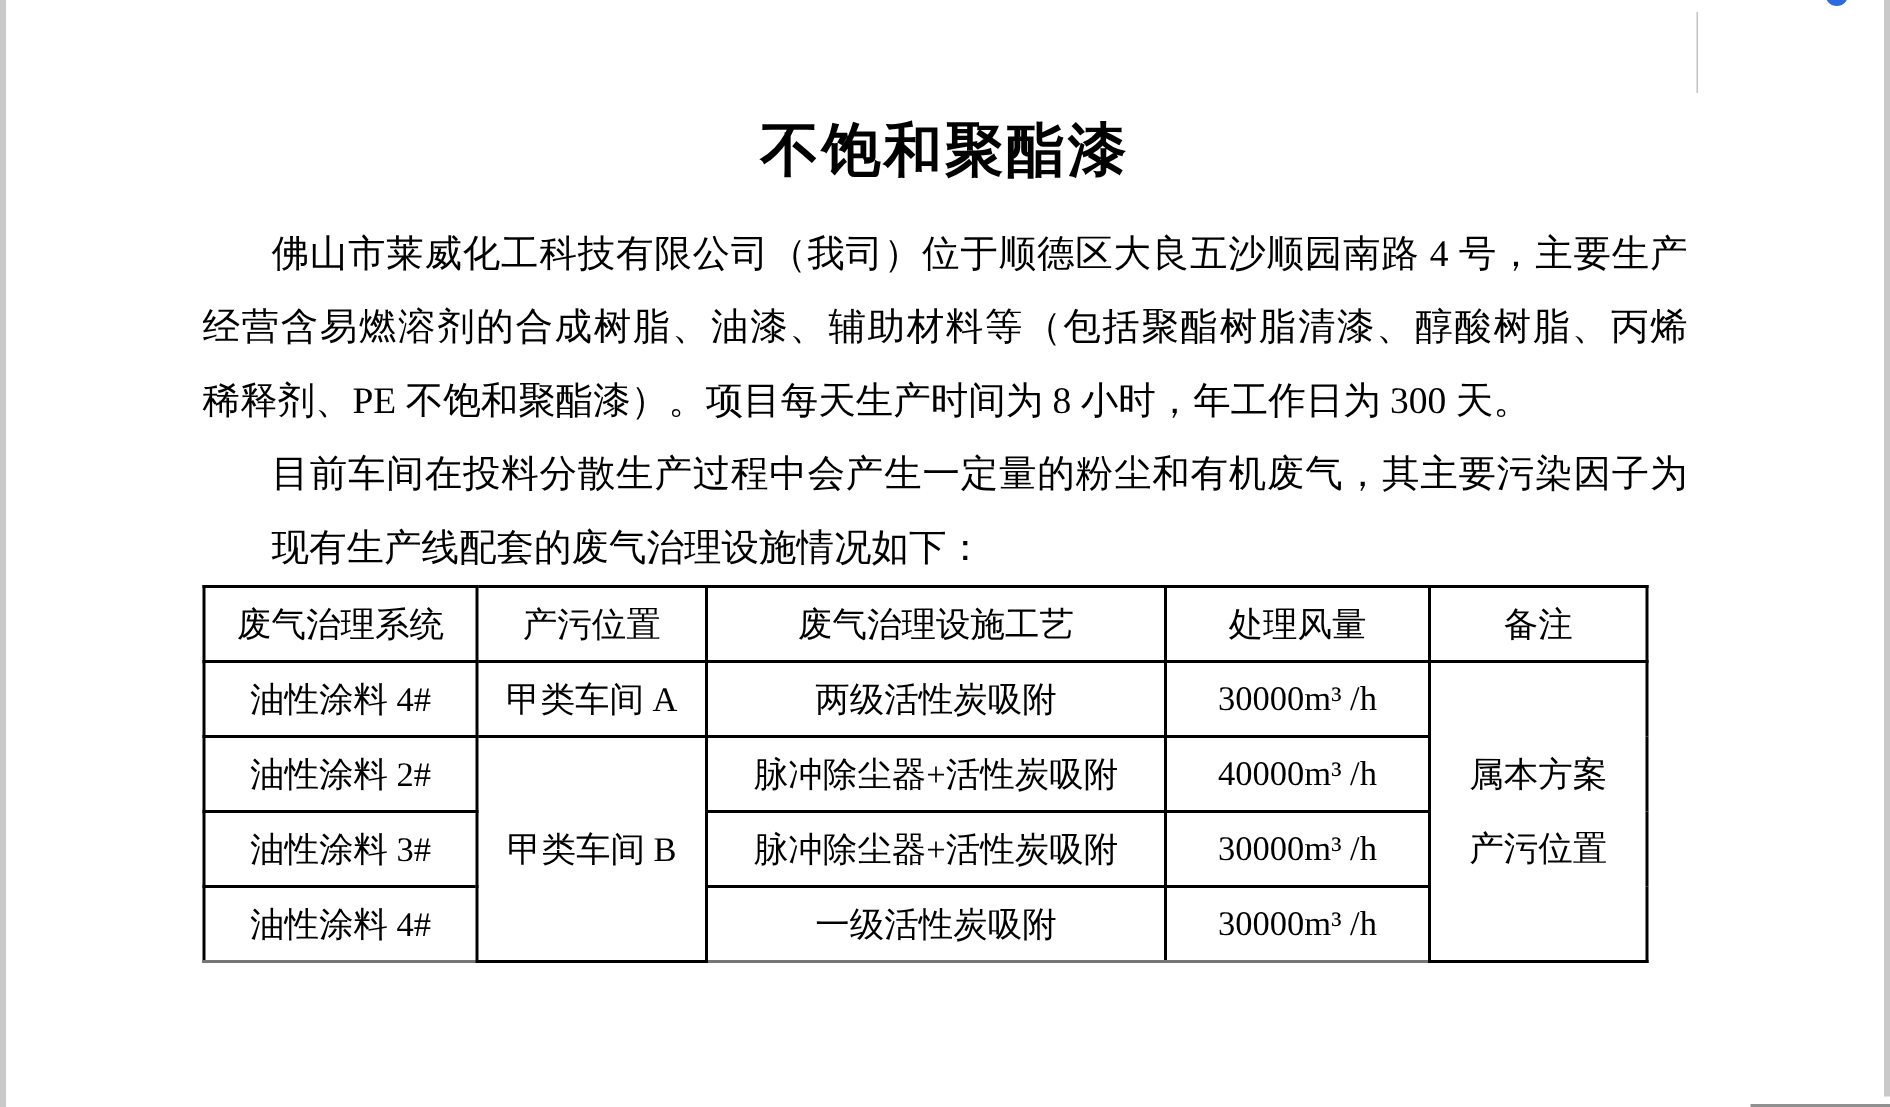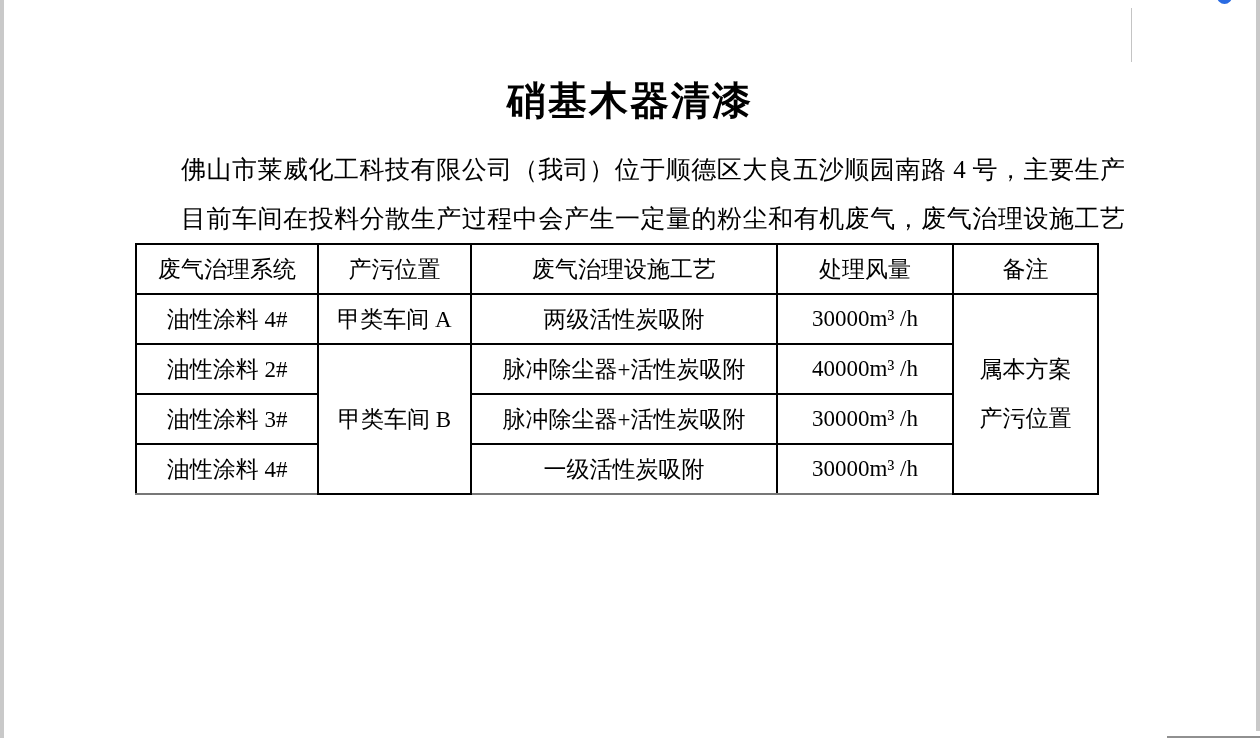--- a/index.html
+++ b/index.html
@@ -45,30 +45,35 @@
 <body>
 
 <div class="left-strip"></div>
 <div class="right-strip"></div>
 <div class="bottom-right-line"></div>
 <div class="caret-line"></div>
 <div class="blue-dot" style="background-color: rgb(42, 107, 226);"></div>
 
 <div class="page-content">
 
-  <div class="doc-title">硝基木器清漆</div>
+  <div class="doc-title">不饱和聚酯漆</div>
 
   <div>
     <div class="line indent">佛山市莱威化工科技有限公司（我司）位于顺德区大良五沙顺园南路 4 号，主要生产</div>
+    <div class="line">经营含易燃溶剂的合成树脂、油漆、辅助材料等（包括聚酯树脂清漆、醇酸树脂、丙烯</div>
+    <div class="line last">稀释剂、PE 不饱和聚酯漆）。项目每天生产时间为 8 小时，年工作日为 300 天。</div>
   </div>
 
   <div>
-    <div class="line indent">目前车间在投料分散生产过程中会产生一定量的粉尘和有机废气，废气治理设施工艺</div>
+    <div class="line indent">目前车间在投料分散生产过程中会产生一定量的粉尘和有机废气，其主要污染因子为</div>
   </div>
 
+  <div>
+    <div class="line indent last">现有生产线配套的废气治理设施情况如下：</div>
+  </div>
 
   <table class="wg">
     <colgroup>
       <col style="width:182px">
         <col style="width:153px">
         <col style="width:306px">
         <col style="width:176px">
         <col style="width:145px">
     </colgroup>
     <thead>

